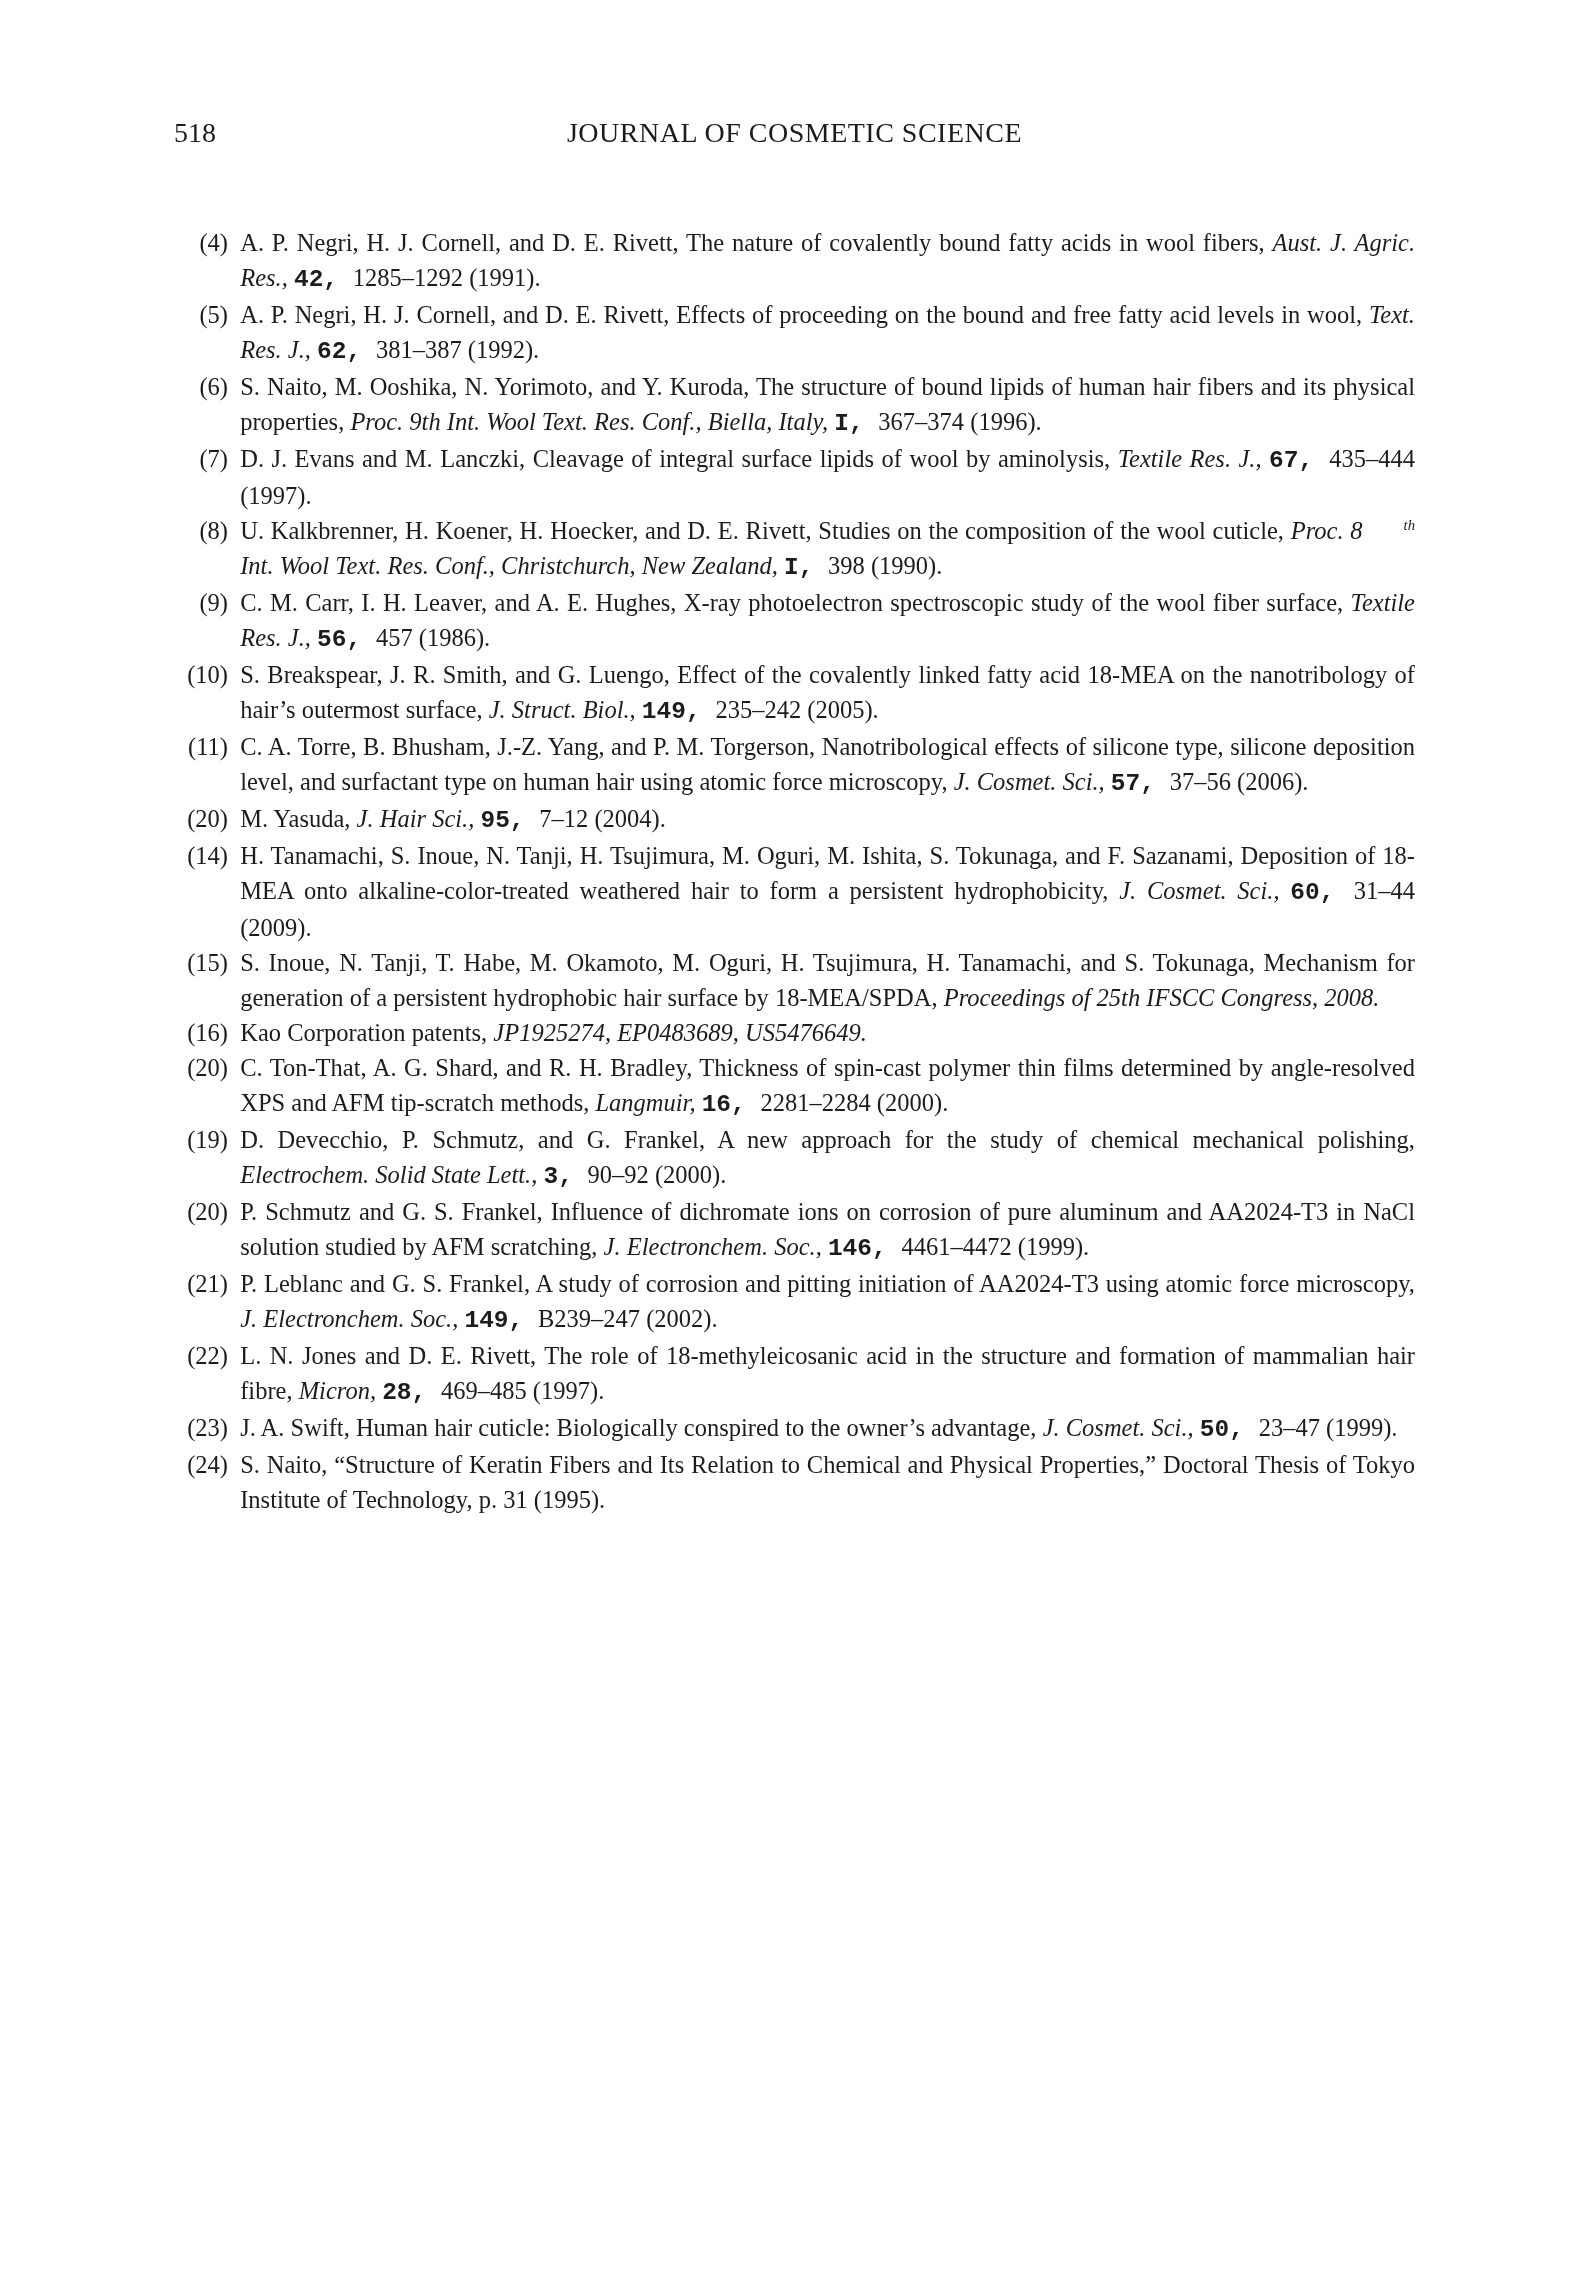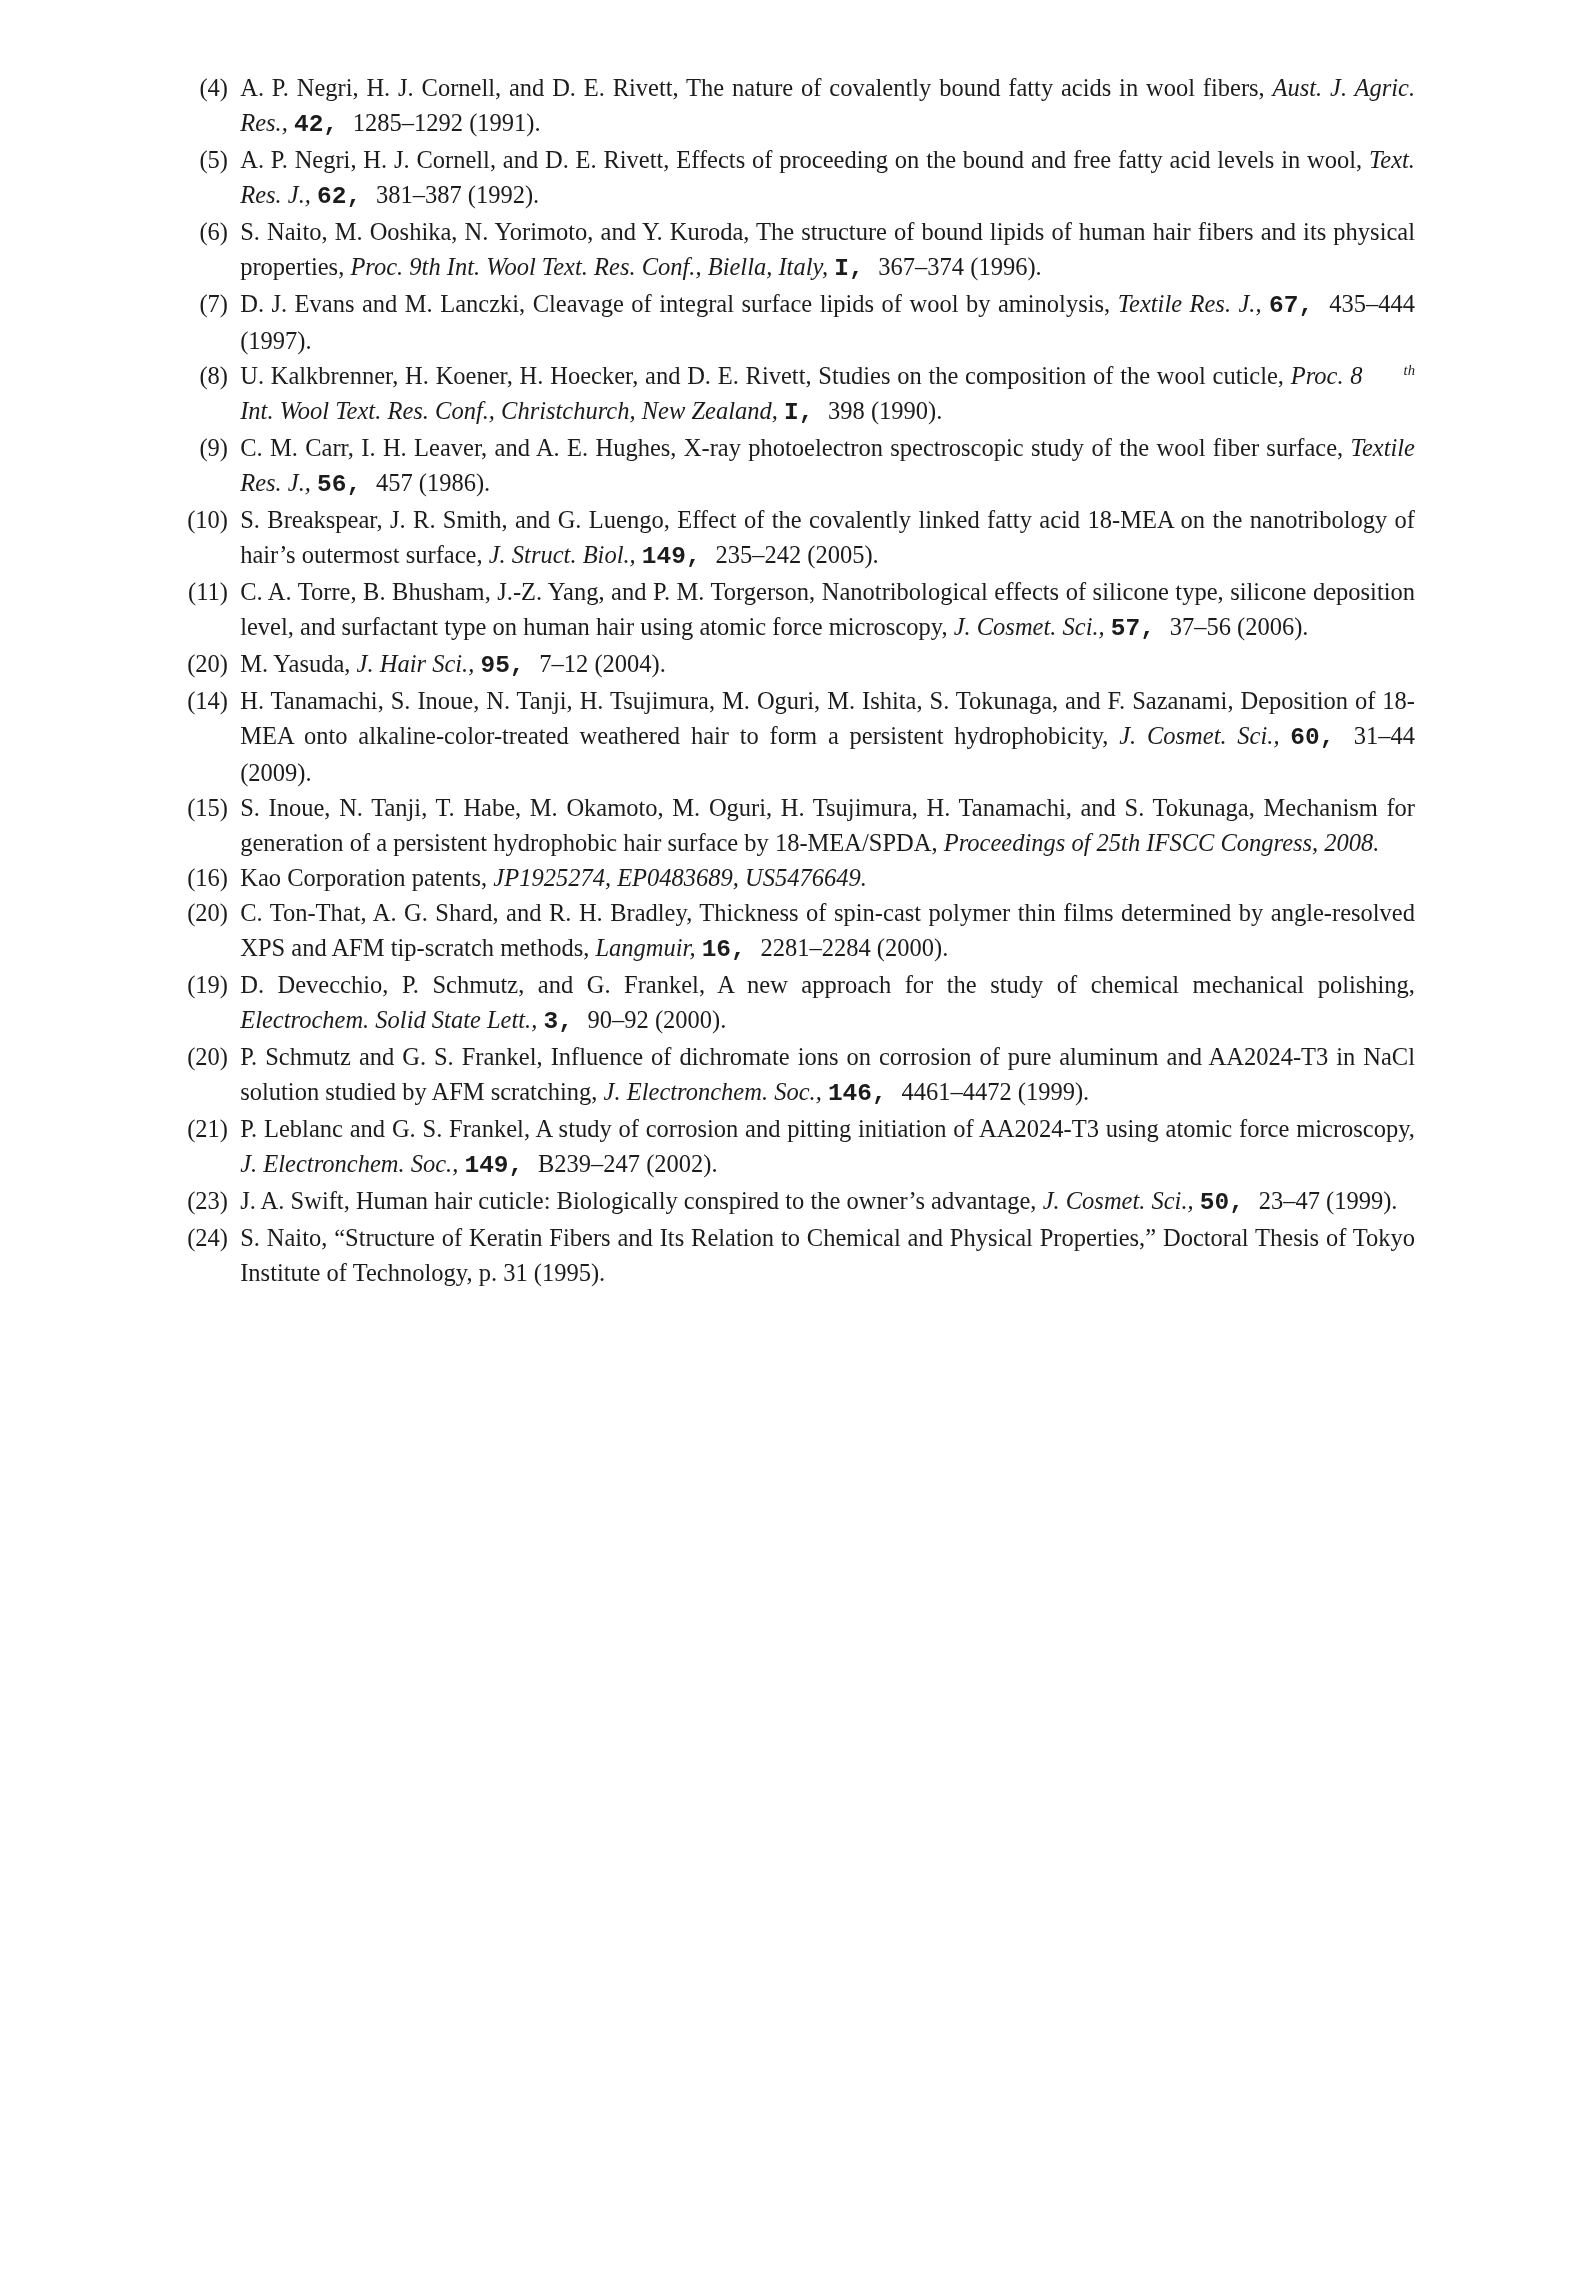--- a/index.html
+++ b/index.html
@@ -49,20 +49,24 @@
     font-size: 0.6em;
     line-height: 0;
     vertical-align: super;
     margin-left: 41px;
   }
 </style>
 </head>
 <body>
 
 <div class="page">
+  <header class="page-header">
+    <span class="page-number">518</span>
+    <span class="journal-title">JOURNAL OF COSMETIC SCIENCE</span>
+  </header>
   <main class="references" id="references">
       <div class="ref">
         <span class="ref-num">(4)</span>
         <span class="ref-body"><span>A. P. Negri, H. J. Cornell, and D. E. Rivett, The nature of covalently bound fatty acids in wool fibers, </span><span class="it">Aust. J. Agric. Res., </span><span class="bd">42, </span><span>1285–1292 (1991).</span></span>
       </div>
       <div class="ref">
         <span class="ref-num">(5)</span>
         <span class="ref-body"><span>A. P. Negri, H. J. Cornell, and D. E. Rivett, Effects of proceeding on the bound and free fatty acid levels in wool, </span><span class="it">Text. Res. J., </span><span class="bd">62, </span><span>381–387 (1992).</span></span>
       </div>
       <div class="ref">
@@ -115,20 +119,24 @@
       </div>
       <div class="ref">
         <span class="ref-num">(20)</span>
         <span class="ref-body"><span>P. Schmutz and G. S. Frankel, Influence of dichromate ions on corrosion of pure aluminum and AA2024-T3 in NaCl solution studied by AFM scratching, </span><span class="it">J. Electronchem. Soc., </span><span class="bd">146, </span><span>4461–4472 (1999).</span></span>
       </div>
       <div class="ref">
         <span class="ref-num">(21)</span>
         <span class="ref-body"><span>P. Leblanc and G. S. Frankel, A study of corrosion and pitting initiation of AA2024-T3 using atomic force microscopy, </span><span class="it">J. Electronchem. Soc., </span><span class="bd">149, </span><span>B239–247 (2002).</span></span>
       </div>
       <div class="ref">
+        <span class="ref-num">(22)</span>
+        <span class="ref-body"><span>L. N. Jones and D. E. Rivett, The role of 18-methyleicosanic acid in the structure and formation of mammalian hair fibre, </span><span class="it">Micron, </span><span class="bd">28, </span><span>469–485 (1997).</span></span>
+      </div>
+      <div class="ref">
         <span class="ref-num">(23)</span>
         <span class="ref-body"><span>J. A. Swift, Human hair cuticle: Biologically conspired to the owner’s advantage, </span><span class="it">J. Cosmet. Sci., </span><span class="bd">50, </span><span>23–47 (1999).</span></span>
       </div>
       <div class="ref">
         <span class="ref-num">(24)</span>
         <span class="ref-body"><span>S. Naito, “Structure of Keratin Fibers and Its Relation to Chemical and Physical Properties,” Doctoral Thesis of Tokyo Institute of Technology, p. 31 (1995).</span></span>
       </div>
     </main>
 </div>
 

